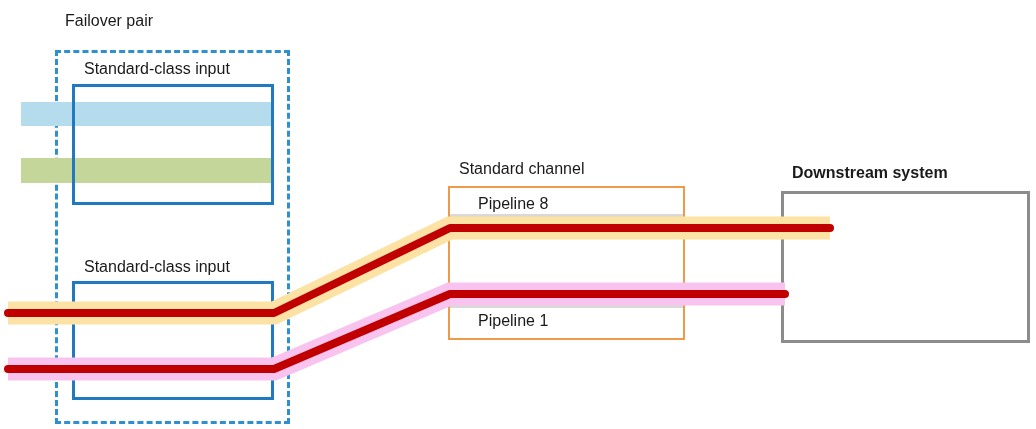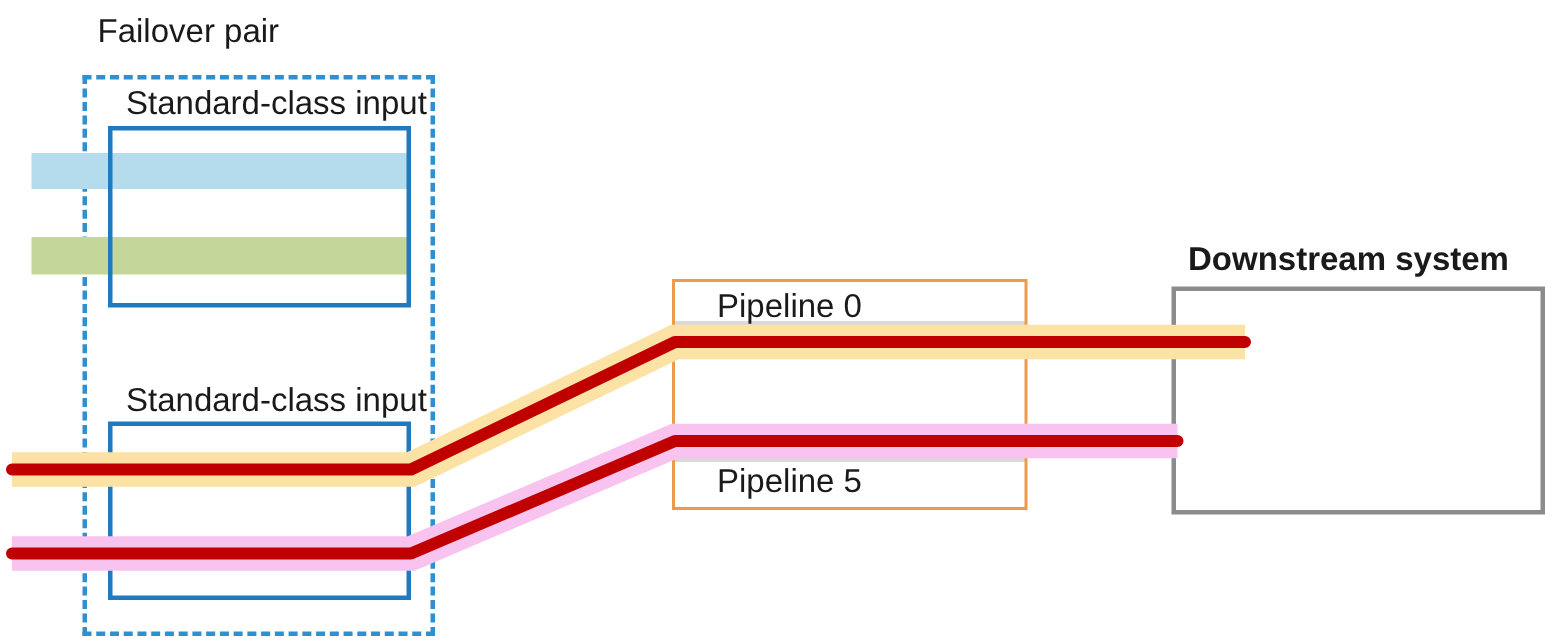--- a/index.html
+++ b/index.html
@@ -9,21 +9,21 @@
     font-family:"Liberation Sans","DejaVu Sans",sans-serif;
     overflow:hidden;
     position:relative;
   }
   #stage{position:absolute;left:0;top:0;width:1036px;height:429px;}
 
   
   .lbl{
     position:absolute;
     color:#1a1a1a;
-    font-size:22px;
+    font-size:16px;
     line-height:22px;
     white-space:nowrap;
     z-index:40;
   }
 
   
   .box{position:absolute;box-sizing:border-box;background:transparent;}
   .box-dashed{
     border:3px dashed #2e8fd1;
     z-index:5;
@@ -68,27 +68,28 @@
 
   <div class="lbl" style="left:84px;top:58px;">Standard-class input</div>
   <div class="box box-blue" style="left:72px;top:84px;width:202px;height:121px;"></div>
 
   <div class="bar bar-blue" style="left:21px;top:102px;width:252px;height:24px;"></div>
   <div class="bar bar-green" style="left:21px;top:158px;width:252px;height:25px;"></div>
 
   <div class="lbl" style="left:84px;top:256px;">Standard-class input</div>
   <div class="box box-blue" style="left:72px;top:281px;width:202px;height:119px;"></div>
 
+  <div class="lbl" style="left:459px;top:158px;">Standard channel</div>
   <div class="box box-orange" style="left:448px;top:186px;width:237px;height:154px;"></div>
 
   <div class="bar bar-gray" style="left:450px;top:214px;width:234px;height:23px;"></div>
   <div class="bar bar-gray" style="left:450px;top:285px;width:234px;height:23px;"></div>
 
-  <div class="lbl" style="left:478px;top:193px;">Pipeline 0</div>
-  <div class="lbl" style="left:478px;top:310px;">Pipeline 5</div>
+  <div class="lbl" style="left:478px;top:193px;">Pipeline 8</div>
+  <div class="lbl" style="left:478px;top:310px;">Pipeline 1</div>
 
   <div class="lbl" style="left:792px;top:162px;font-weight:bold;">Downstream system</div>
   <div class="box box-gray" style="left:781px;top:191px;width:249px;height:152px;"></div>
 
   <svg id="wires" viewBox="0 0 1036 429">
 
     <polyline class="halo-yellow" points="8,313 274,313 450,228 830,228"></polyline>
     <polyline class="halo-pink" points="8,369 274,369 450,294 785,294"></polyline>
 
     <polyline class="wire" points="8,313 274,313 450,228 830,228"></polyline>

